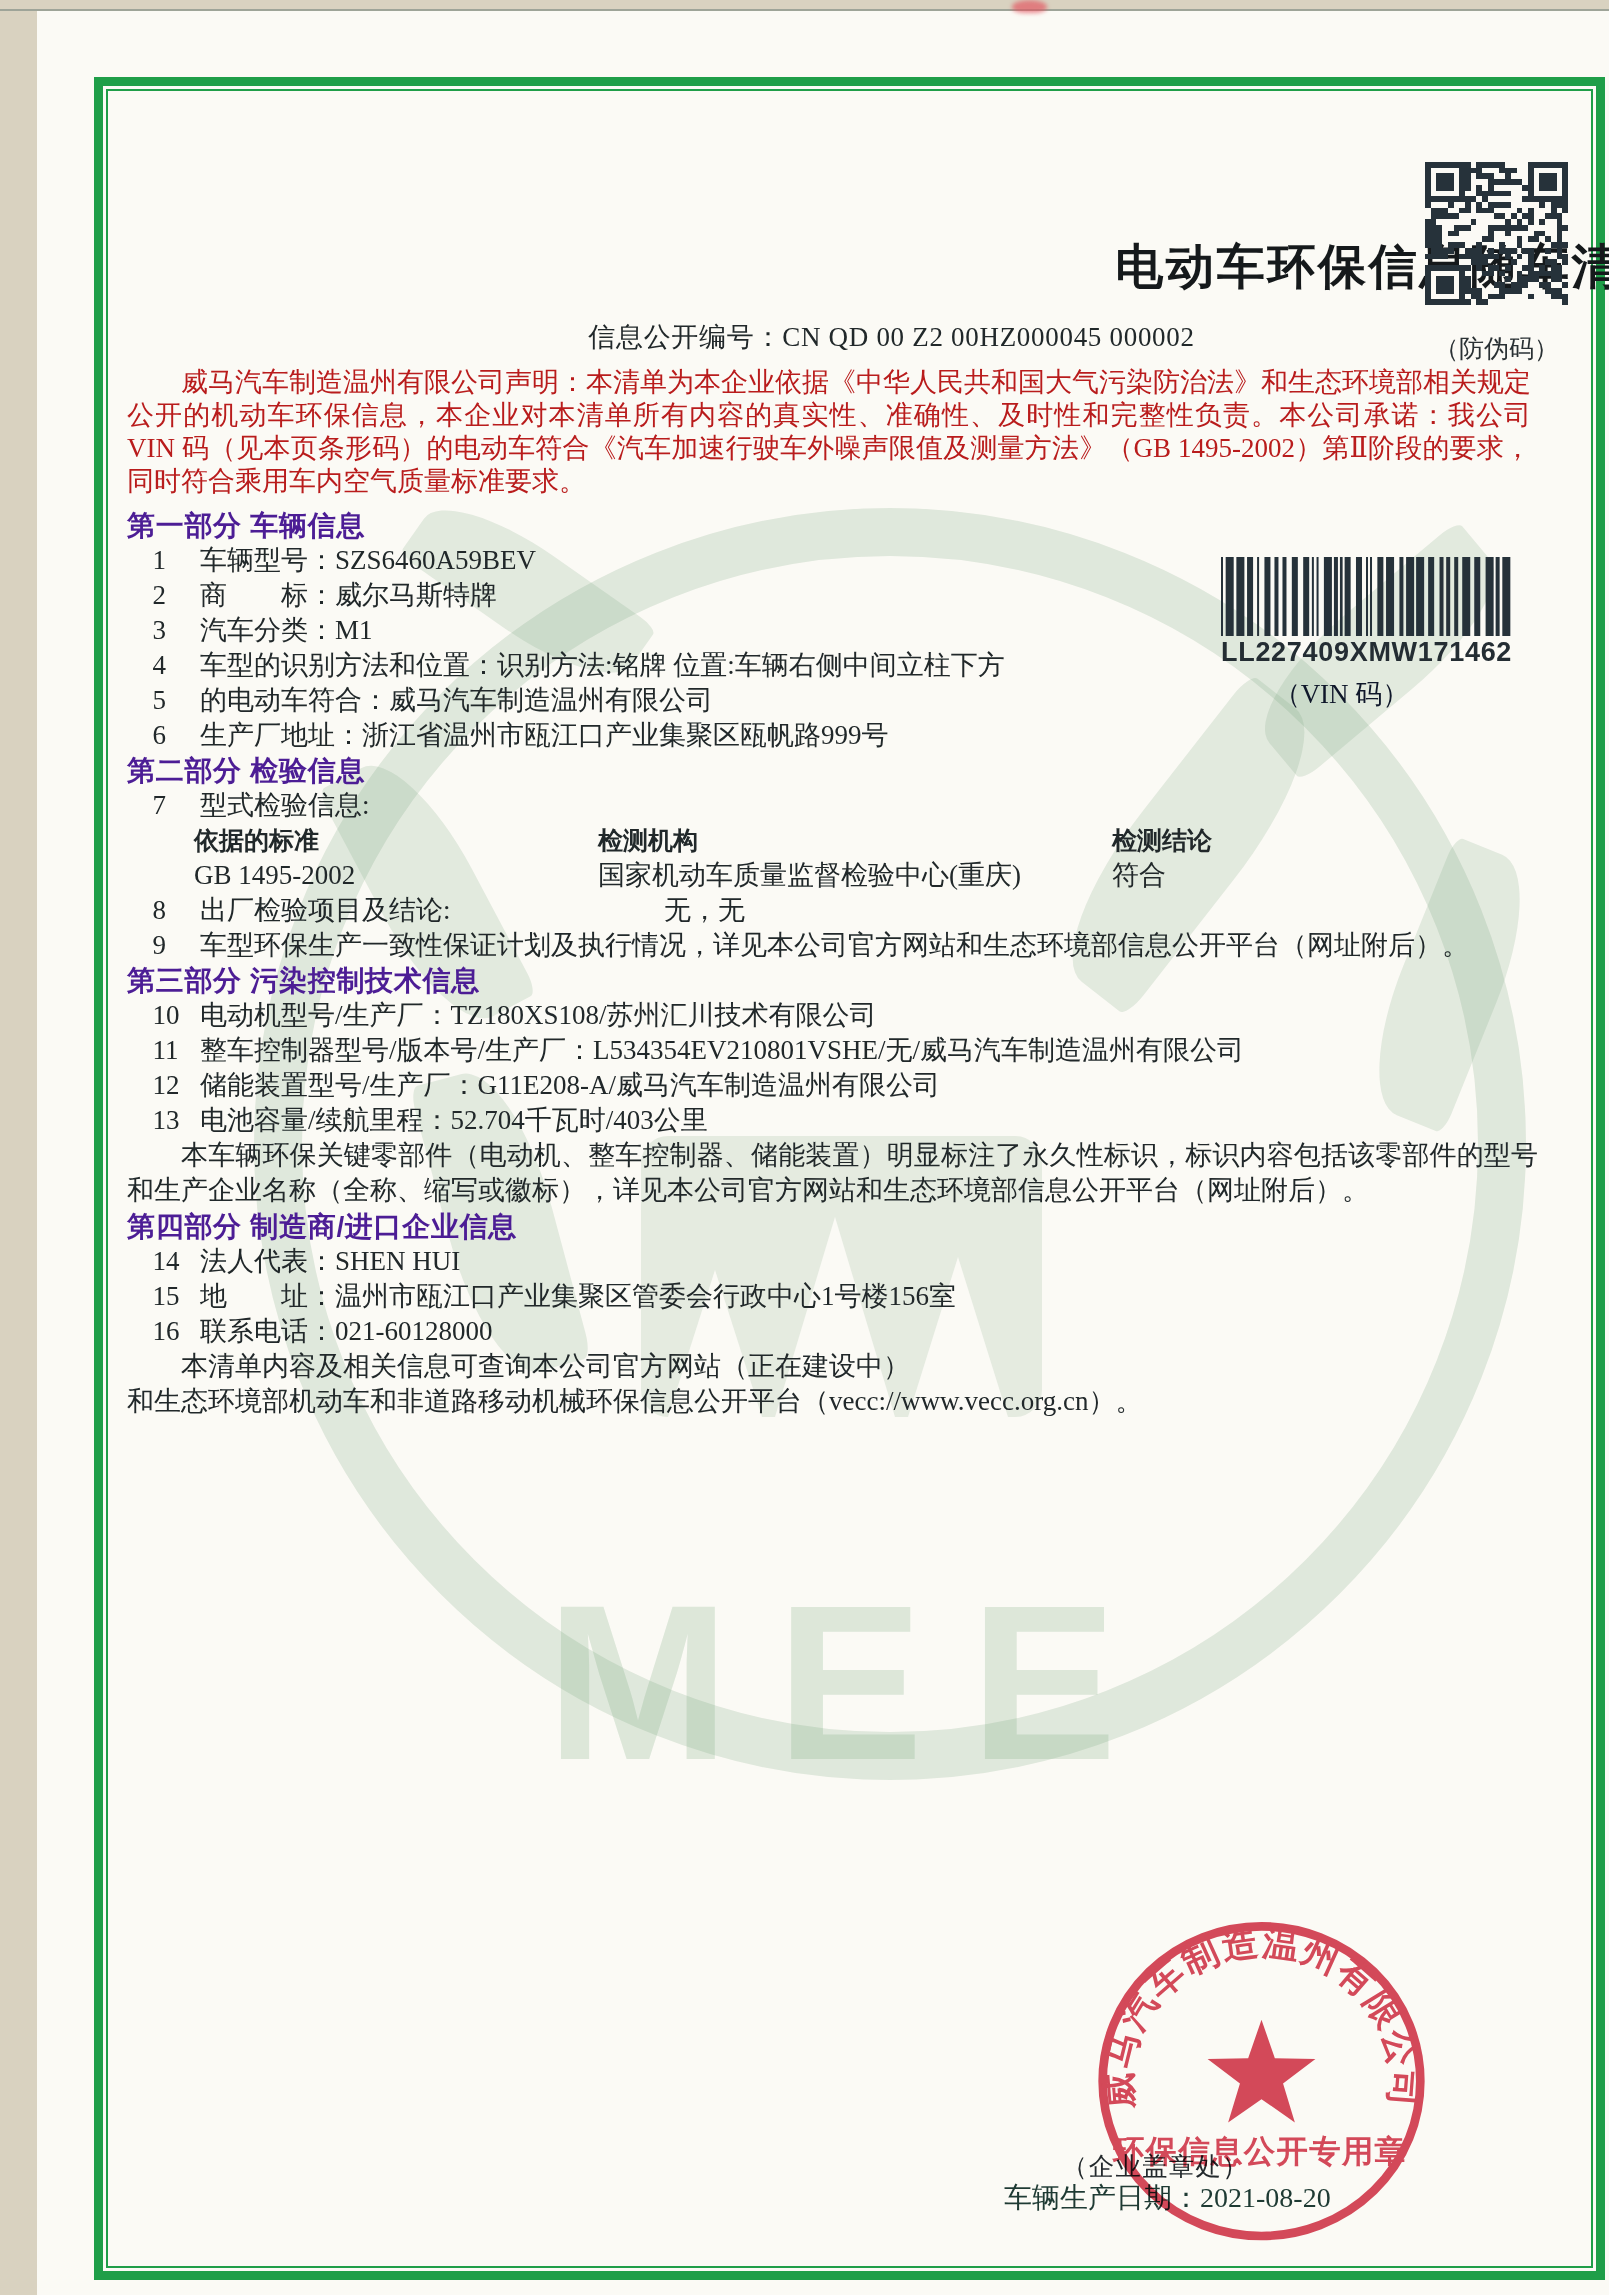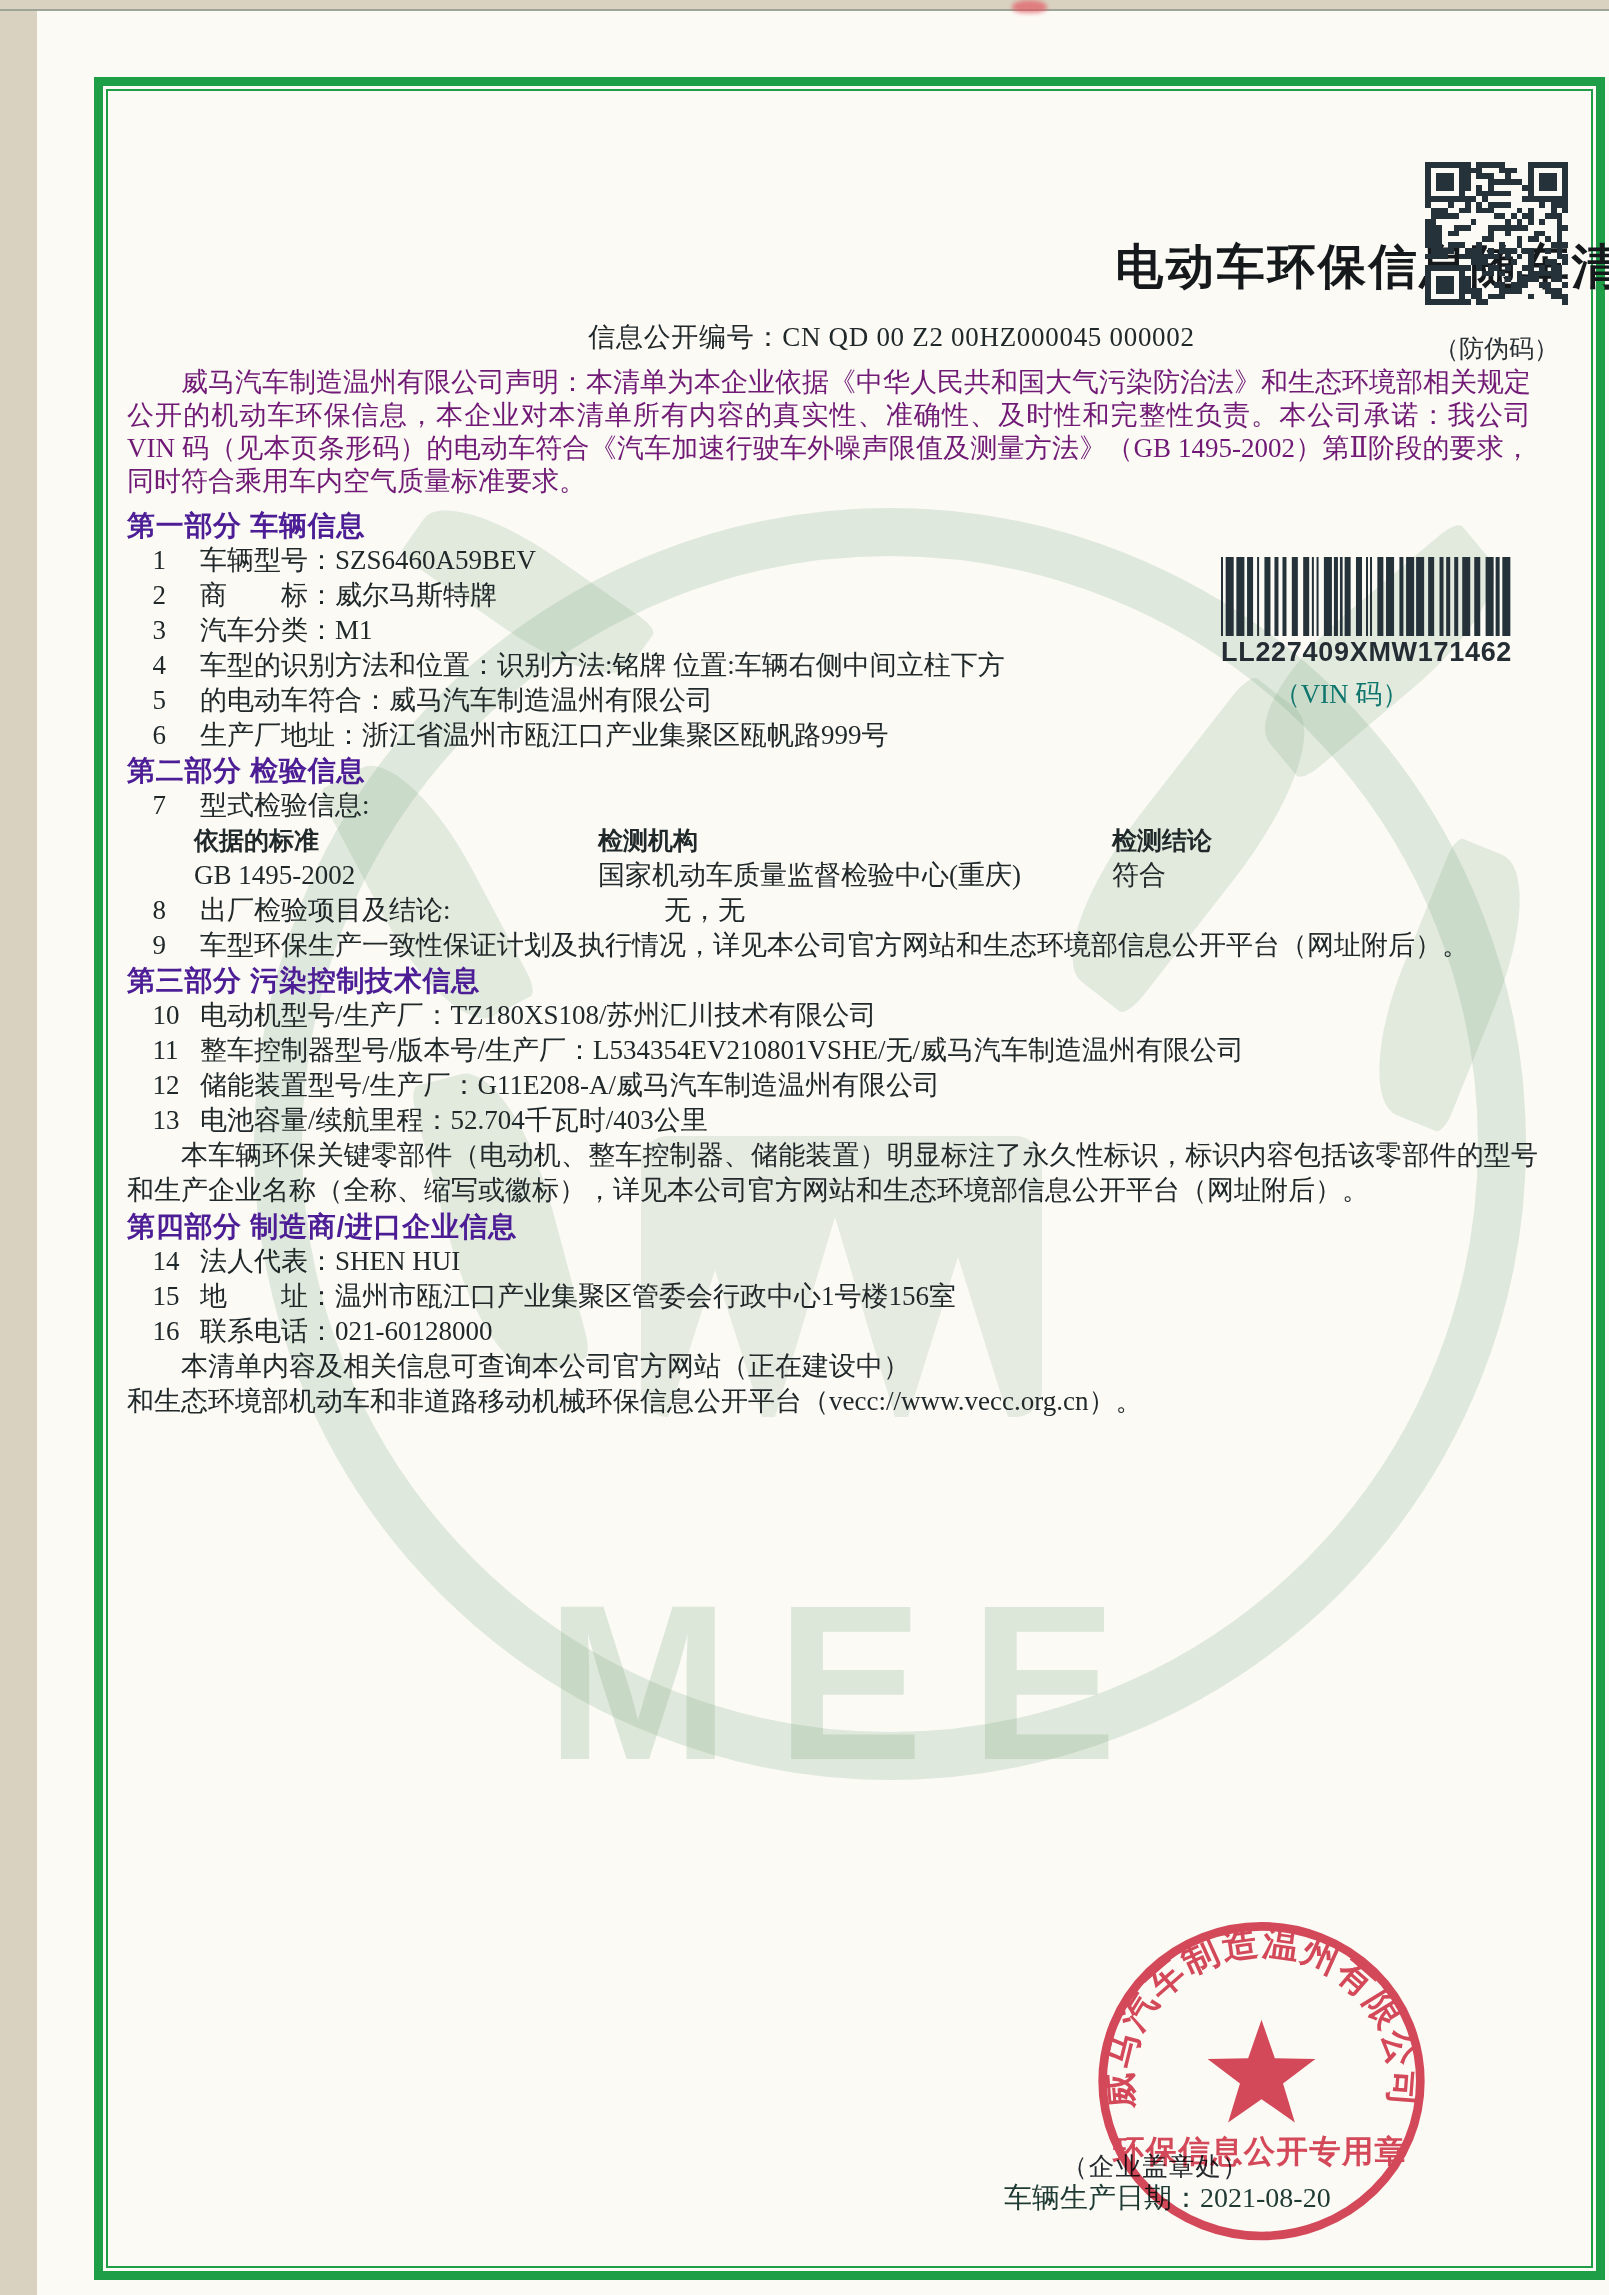--- a/index.html
+++ b/index.html
@@ -26,41 +26,41 @@
     font-size:220px;letter-spacing:47px;color:rgba(116,162,120,.22);}
   
   .title{position:absolute;left:94px;top:235px;width:1536px;text-align:right;padding-left:16px;}
   .title span{position:relative;left:27px;font-size:48px;font-weight:bold;letter-spacing:2.7px;color:#15191b;}
   .info-no{position:absolute;left:94px;top:319px;width:1531px;text-align:center;font-size:27px;}
   .info-no .shift{position:relative;left:32px;letter-spacing:0.7px;}
   .qr{position:absolute;left:1423px;top:162px;width:147px;}
   .qr svg{display:block;margin:0 auto;width:143px;height:143px;}
   .qr-label{margin-top:27px;text-align:center;font-size:25px;color:#2a3134;}
   
-  .decl{position:absolute;left:127px;top:366px;width:1404px;font-size:27px;line-height:33px;text-align:justify;text-indent:2em;color:#701a75;}
+  .decl{position:absolute;left:127px;top:366px;width:1404px;font-size:27px;line-height:33px;text-align:justify;text-indent:2em;color:#b91c1c;}
   
   .main{position:absolute;left:127px;top:508px;width:1411px;font-size:27px;}
   .line{height:35px;line-height:35px;white-space:nowrap;}
   .h{font-family:"Liberation Sans","DejaVu Sans",sans-serif;font-weight:bold;font-size:28px;letter-spacing:0.7px;color:#4c1d95;}
   .row{display:flex;}
   .no{width:73px;box-sizing:border-box;padding-left:25.4px;flex:none;}
   .txt{flex:1;}
   .thead{display:flex;font-family:"Liberation Sans","DejaVu Sans",sans-serif;font-weight:bold;font-size:25px;}
   .trow{display:flex;}
   .tc1{width:471px;box-sizing:border-box;padding-left:67px;flex:none;}
   .tc2{width:514px;flex:none;}
   .tc3{flex:1;}
   .r8label{width:464px;flex:none;}
   .para2{height:71px;line-height:35px;text-indent:2em;white-space:normal;text-align:justify;}
   .indent2{text-indent:2em;}
   
   .vin{position:absolute;left:1221px;top:557px;width:290px;}
   .vin svg{display:block;width:290px;height:79px;}
   .vin-text{margin-top:1.3px;text-align:center;font-family:"Liberation Sans","DejaVu Sans",sans-serif;font-weight:bold;font-size:27px;letter-spacing:0.7px;color:#242d33;}
-  .vin-label{position:absolute;left:1221px;top:676px;width:241px;text-align:center;font-size:27px;color:#0f766e;}
+  .vin-label{position:absolute;left:1221px;top:676px;width:241px;text-align:center;font-size:27px;color:#0f172a;}
   
   .seal-note{position:absolute;left:1062px;top:2150px;font-size:25.4px;color:#23292c;letter-spacing:1.3px;}
   .prod-date{position:absolute;left:1004px;top:2179px;font-size:28px;color:#1e3a33;}
   .stamp{position:absolute;left:1088px;top:1916px;width:347px;height:341px;opacity:.92;mix-blend-mode:multiply;}
 </style>
 </head>
 <body>
 
 <div class="paper"></div>
 <div class="scan-topline"></div>

